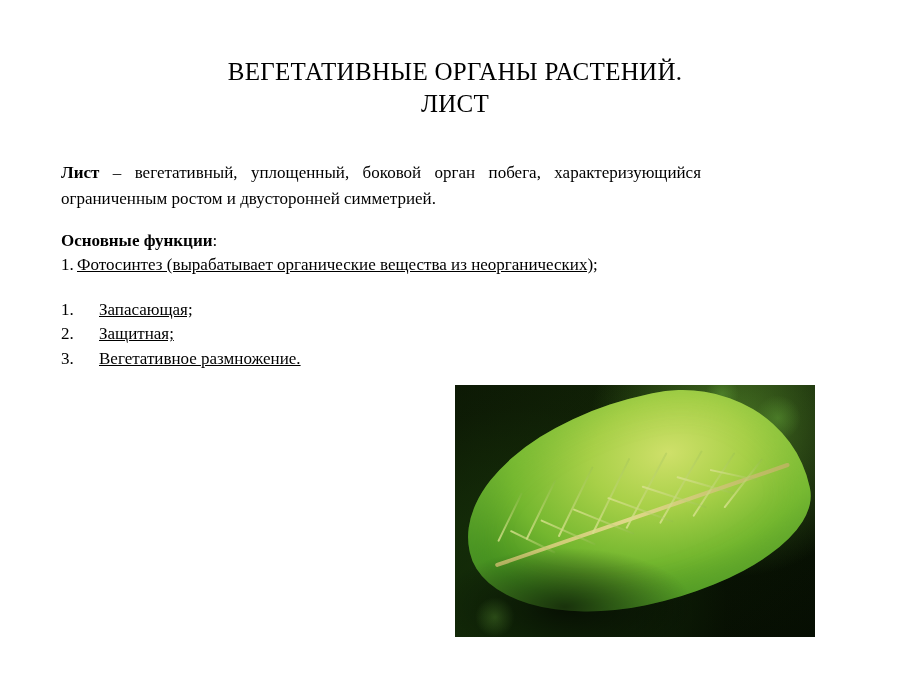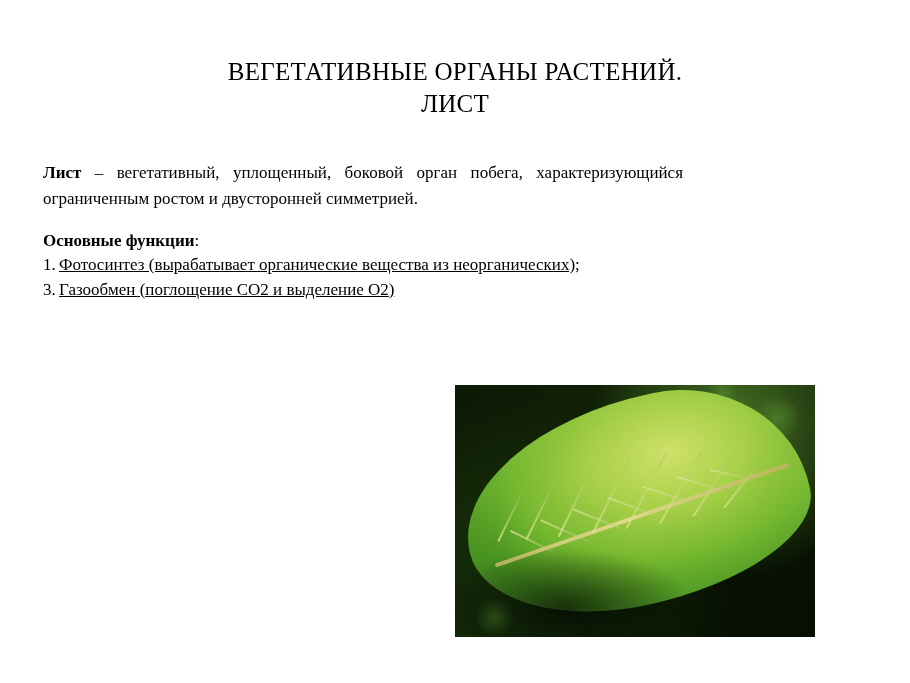--- a/index.html
+++ b/index.html
@@ -24,21 +24,21 @@
     text-align: center;
     padding-top: 56px;
     line-height: 1.28;
   }
   .title-line {
     font-size: 25px;
     letter-spacing: 0.3px;
   }
   .body-block {
     position: absolute;
-    left: 43px;
+    left: 61px;
     top: 160px;
     width: 640px;
   }
   .definition {
     font-size: 17px;
     line-height: 1.5;
     text-align: justify;
     margin: 0 0 12px 0;
   }
   .definition .term {
@@ -146,25 +146,29 @@
   </div>
 
   <div class="body-block">
 
     <p class="definition"><span class="term">Лист</span><span> – вегетативный, уплощенный, боковой орган побега, характеризующийся ограниченным ростом и двусторонней симметрией.</span></p>
 
     <div class="section">
       <p class="section-heading"><span class="lead">Основные функции</span><span>:</span></p>
       <ul class="list numbered-plain">
         <li><span class="num">1.</span><span>Фотосинтез (вырабатывает органические вещества из неорганических);</span></li>
-        <li><span class="num">3.</span><span>Газообмен (поглощение СО2 и выделение О2)</span></li>
       </ul>
     </div>
 
     <div class="section">
+      <ul class="list numbered-spaced">
+        <li><span class="num">1.</span><span>Запасающая;</span></li>
+        <li><span class="num">2.</span><span>Защитная;</span></li>
+        <li><span class="num">3.</span><span>Вегетативное размножение.</span></li>
+      </ul>
     </div>
 
   </div>
 
   <div class="figure">
     <div class="leaf-photo">
       <div class="bokeh" style="left:300px; top:10px; width:46px; height:46px;"></div>
       <div class="bokeh" style="left:250px; top:-8px; width:34px; height:34px;"></div>
       <div class="bokeh" style="left:20px; top:212px; width:40px; height:40px;"></div>
       <div class="leaf-body">

